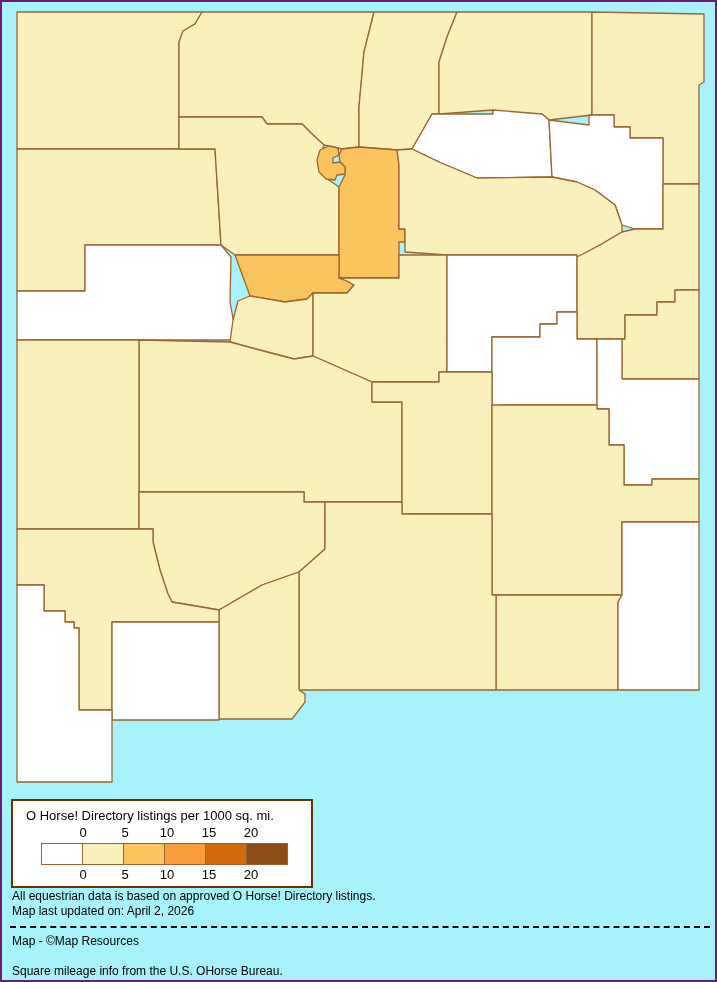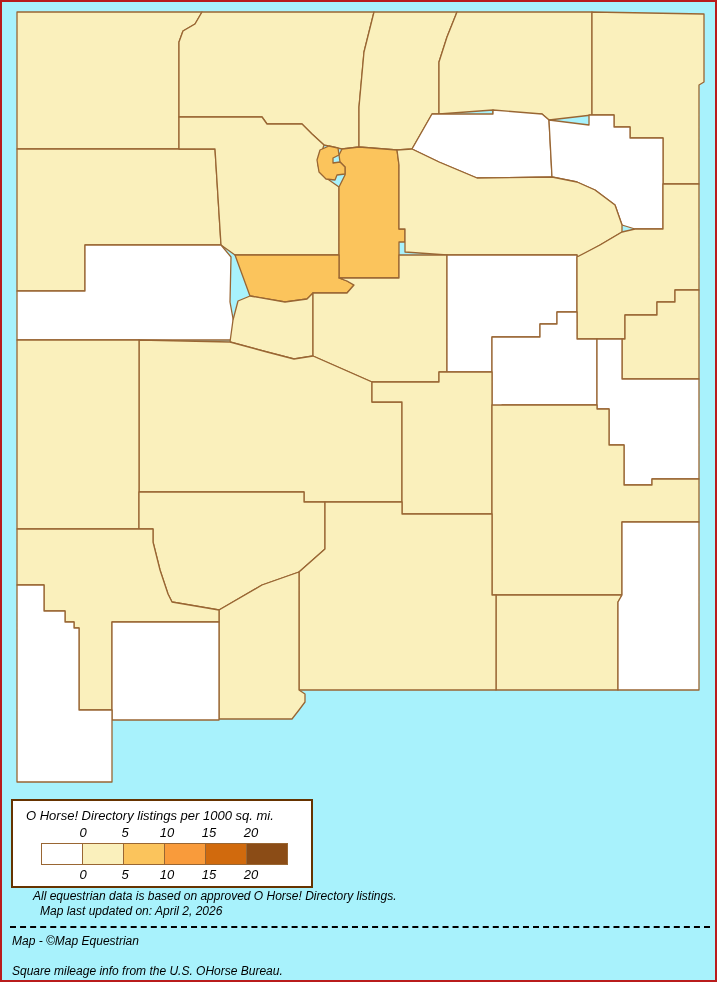--- a/index.html
+++ b/index.html
@@ -1,18 +1,18 @@
 <!DOCTYPE html>
 <html><head>
 <meta charset="utf-8">
 <style>
   html,body{margin:0;padding:0;}
   body{width:717px;height:982px;font-family:"Liberation Sans","DejaVu Sans",sans-serif;}
   .page{position:relative;width:717px;height:982px;box-sizing:border-box;
-        border:2px solid #b91c1c;background:#A8F2FC;overflow:hidden;font-style:italic;}
+        border:2px solid #701a75;background:#A8F2FC;overflow:hidden;}
   .map-svg{position:absolute;left:0;top:0;}
   .legend-box{position:absolute;left:9px;top:797px;width:302px;height:89px;
       box-sizing:border-box;background:#FFFFFF;border:2px solid #663300;}
   .legend-title{position:absolute;left:13px;top:7px;font-size:13px;color:#000;white-space:nowrap;}
   .tick-row{position:absolute;left:0;top:24px;width:100%;height:14px;}
   .tick-row.bottom{top:66px;}
   .tick{position:absolute;transform:translateX(-50%);font-size:13px;color:#000;}
   .ramp{position:absolute;left:28px;top:42px;height:22px;display:flex;}
   .swatch{width:42px;height:22px;box-sizing:border-box;border:1px solid #996633;margin-left:-1px;}
   .swatch:first-child{margin-left:0;}
@@ -79,20 +79,20 @@
       </div>
     <div class="tick-row bottom">
         <span class="tick" style="left: 70px;">0</span>
         <span class="tick" style="left: 112px;">5</span>
         <span class="tick" style="left: 154px;">10</span>
         <span class="tick" style="left: 196px;">15</span>
         <span class="tick" style="left: 238px;">20</span>
       </div>
   </div>
 
-  <div class="note" style="top:887px;margin-left:21px;">All equestrian data is based on approved O Horse! Directory listings.</div>
-  <div class="note" style="top:902px;margin-left:28px;">Map last updated on: April 2, 2026</div>
+  <div class="note" style="top:887px;">All equestrian data is based on approved O Horse! Directory listings.</div>
+  <div class="note" style="top:902px;">Map last updated on: April 2, 2026</div>
 
   <div class="sep"></div>
 
-  <div class="note" style="top:932px;">Map - ©Map Equestrian</div>
+  <div class="note" style="top:932px;">Map - ©Map Resources</div>
   <div class="note" style="top:962px;">Square mileage info from the U.S. OHorse Bureau.</div>
 </div>
 
 </body></html>

